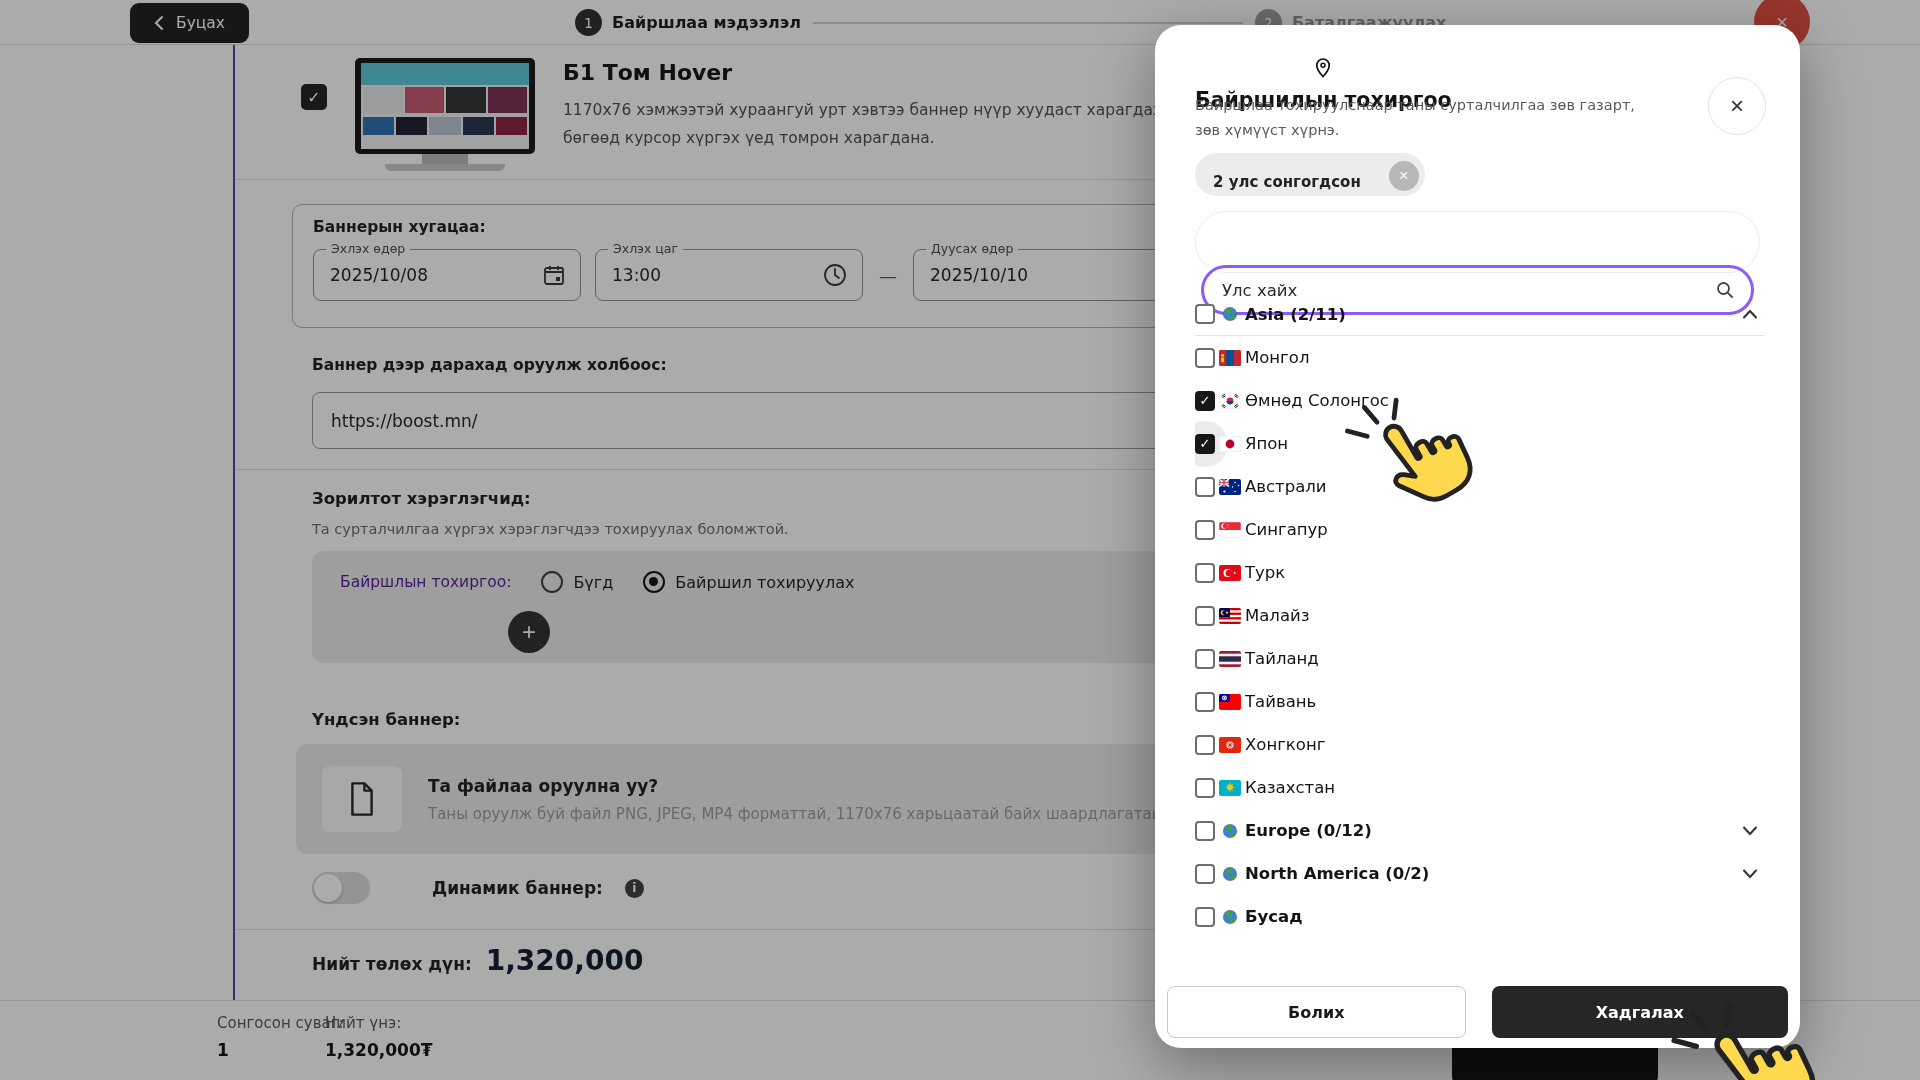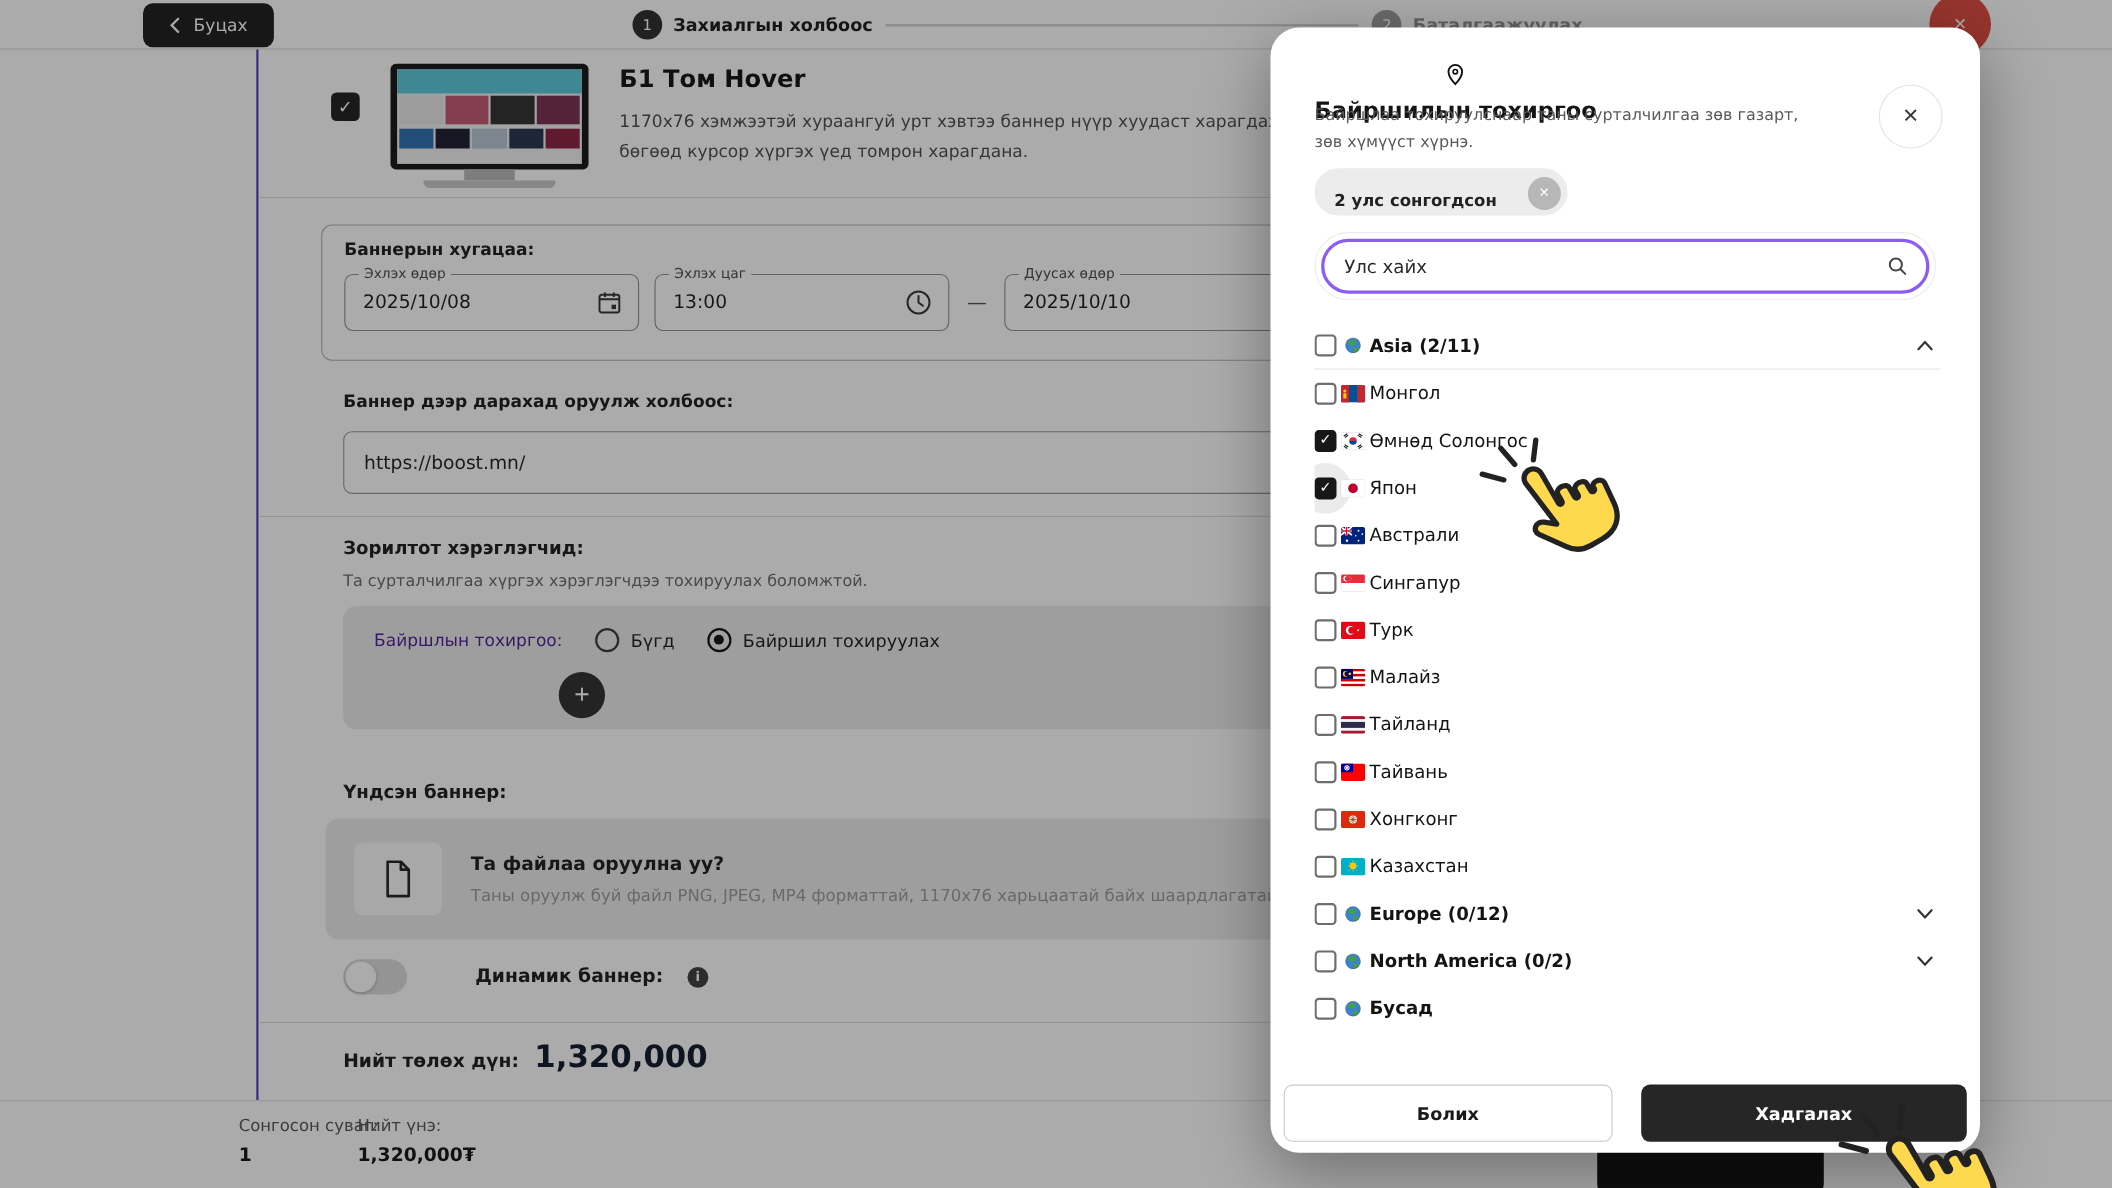--- a/index.html
+++ b/index.html
@@ -110,21 +110,21 @@
   .m-title { font-size:20.5px; font-weight:bold; color:#141414; }
   .m-desc { position:absolute; left:40px; top:68px; width:440px; font-size:14.5px; line-height:1.7; color:#5a5a5a; }
   .m-close { position:absolute; right:34px; top:52px; width:58px; height:58px; border:1px solid #e3e3e3; background:#fff;
              border-radius:50%; font-size:24px; color:#333; display:flex; align-items:center; justify-content:center; cursor:pointer; }
   .m-chip { position:absolute; left:40px; top:128px; display:inline-flex; align-items:flex-end; gap:28px;
             background:#ececec; border-radius:999px; padding:8px 6px 5px 18px; }
   .m-chip .chip-text { font-size:15px; font-weight:600; color:#222; }
   .chip-x { width:30px; height:30px; border-radius:50%; background:#b7b7b7; border:none; color:#fff; font-size:16px;
             display:flex; align-items:center; justify-content:center; cursor:pointer; }
   .m-search-outer { position:absolute; left:40px; top:186px; right:40px; height:62px; border:1px solid #ececec; border-radius:999px; padding:5px; }
-  .m-search-inner { height:100%; border:3px solid #8b5cf6; border-radius:999px; display:flex; align-items:center; padding:0 16px 0 18px; }
+  .m-search-inner { height:100%; border:3px solid #8b5cf6; border-radius:999px; display:flex; align-items:center; padding:0 16px 0 18px;margin-top:48px; }
   .m-search-inner input { flex:1; border:none; outline:none; font-size:16.5px; color:#1a1a1a; font-family:inherit; background:transparent; }
   .m-search-inner input::placeholder { color:#2a2a2a; opacity:1; }
 
   .country-list { position:absolute; left:40px; top:268px; right:36px; bottom:92px; overflow:hidden; }
   .crow { height:43px; display:flex; align-items:center; gap:4px; cursor:pointer; }
   .crow.divided { border-bottom:1px solid #e4e4e4; }
   .cbx { position:relative; width:20px; height:20px; border:2px solid #6e6e6e; border-radius:4px; background:#fff;
          display:flex; align-items:center; justify-content:center; flex:0 0 auto; }
   .cbx .ck { display:none; color:#fff; font-size:13px; font-weight:bold; line-height:1; }
   .cbx.checked { background:#171717; border-color:#171717; }
@@ -157,21 +157,21 @@
   <div class="topbar">
     <button class="back-btn">
       <svg width="10" height="16" viewBox="0 0 10 16">
           <path d="M8 2 L2 8 L8 14" fill="none" stroke="#fff" stroke-width="2" stroke-linecap="round"></path>
         </svg>
       <span>Буцах</span>
     </button>
     <div class="steps">
       <div class="step step-1">
         <div class="step-circle">1</div>
-        <div class="step-label">Захиалгын холбоос</div>
+        <div class="step-label">Байршлаа мэдээлэл</div>
       </div>
       <div class="step-line"></div>
       <div class="step step-2">
         <div class="step-circle">2</div>
         <div class="step-label">Баталгаажуулах</div>
       </div>
     </div>
     <button class="notif-btn">
         <span>×</span>
       </button>

